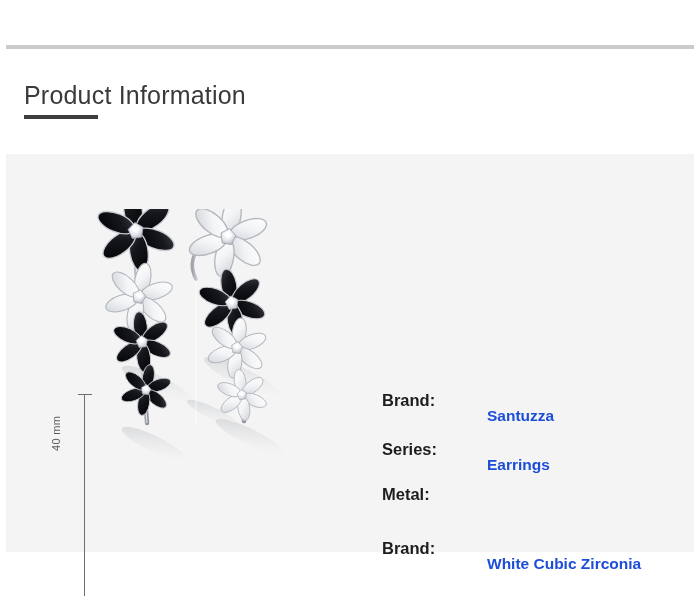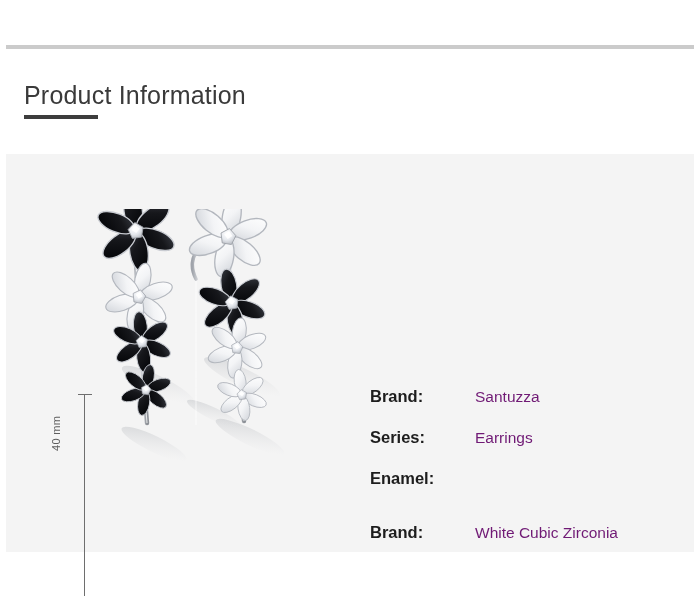--- a/index.html
+++ b/index.html
@@ -117,26 +117,28 @@
     min-height: 41px;
   }
   .spec-row.tall { min-height: 66px; }
   .spec-label {
     width: 105px;
     flex: 0 0 105px;
     font-size: 16.5px;
     font-weight: bold;
     color: #1d1d1d;
     white-space: nowrap;
+    margin-left: 12px;
   }
   .spec-value {
     font-size: 15.5px;
-    font-weight: 400;
-    color: #701a75;
-    white-space: nowrap;
+    font-weight: 700;
+    color: #1d4ed8;
+    white-space: nowrap;
+    margin-top: 31px;
   }
   .spec-value .vline { display: block; line-height: 29px; }
 </style>
 </head>
 <body>
 
 <div class="top-divider"></div>
 
 <div class="heading-wrap">
   <div class="heading-title">Product Information</div>
@@ -249,21 +251,21 @@
       <div class="spec-value">Santuzza</div>
     </div>
 
     <div class="spec-row">
       <div class="spec-label">Series:</div>
       <div class="spec-value">Earrings</div>
     </div>
 
 
     <div class="spec-row">
-      <div class="spec-label">Enamel:</div>
+      <div class="spec-label">Metal:</div>
     </div>
 
     <div class="spec-row tall">
       <div class="spec-label">Brand:</div>
       <div class="spec-value">
         <span class="vline">White Cubic Zirconia</span>
       </div>
     </div>
 
   </div>

